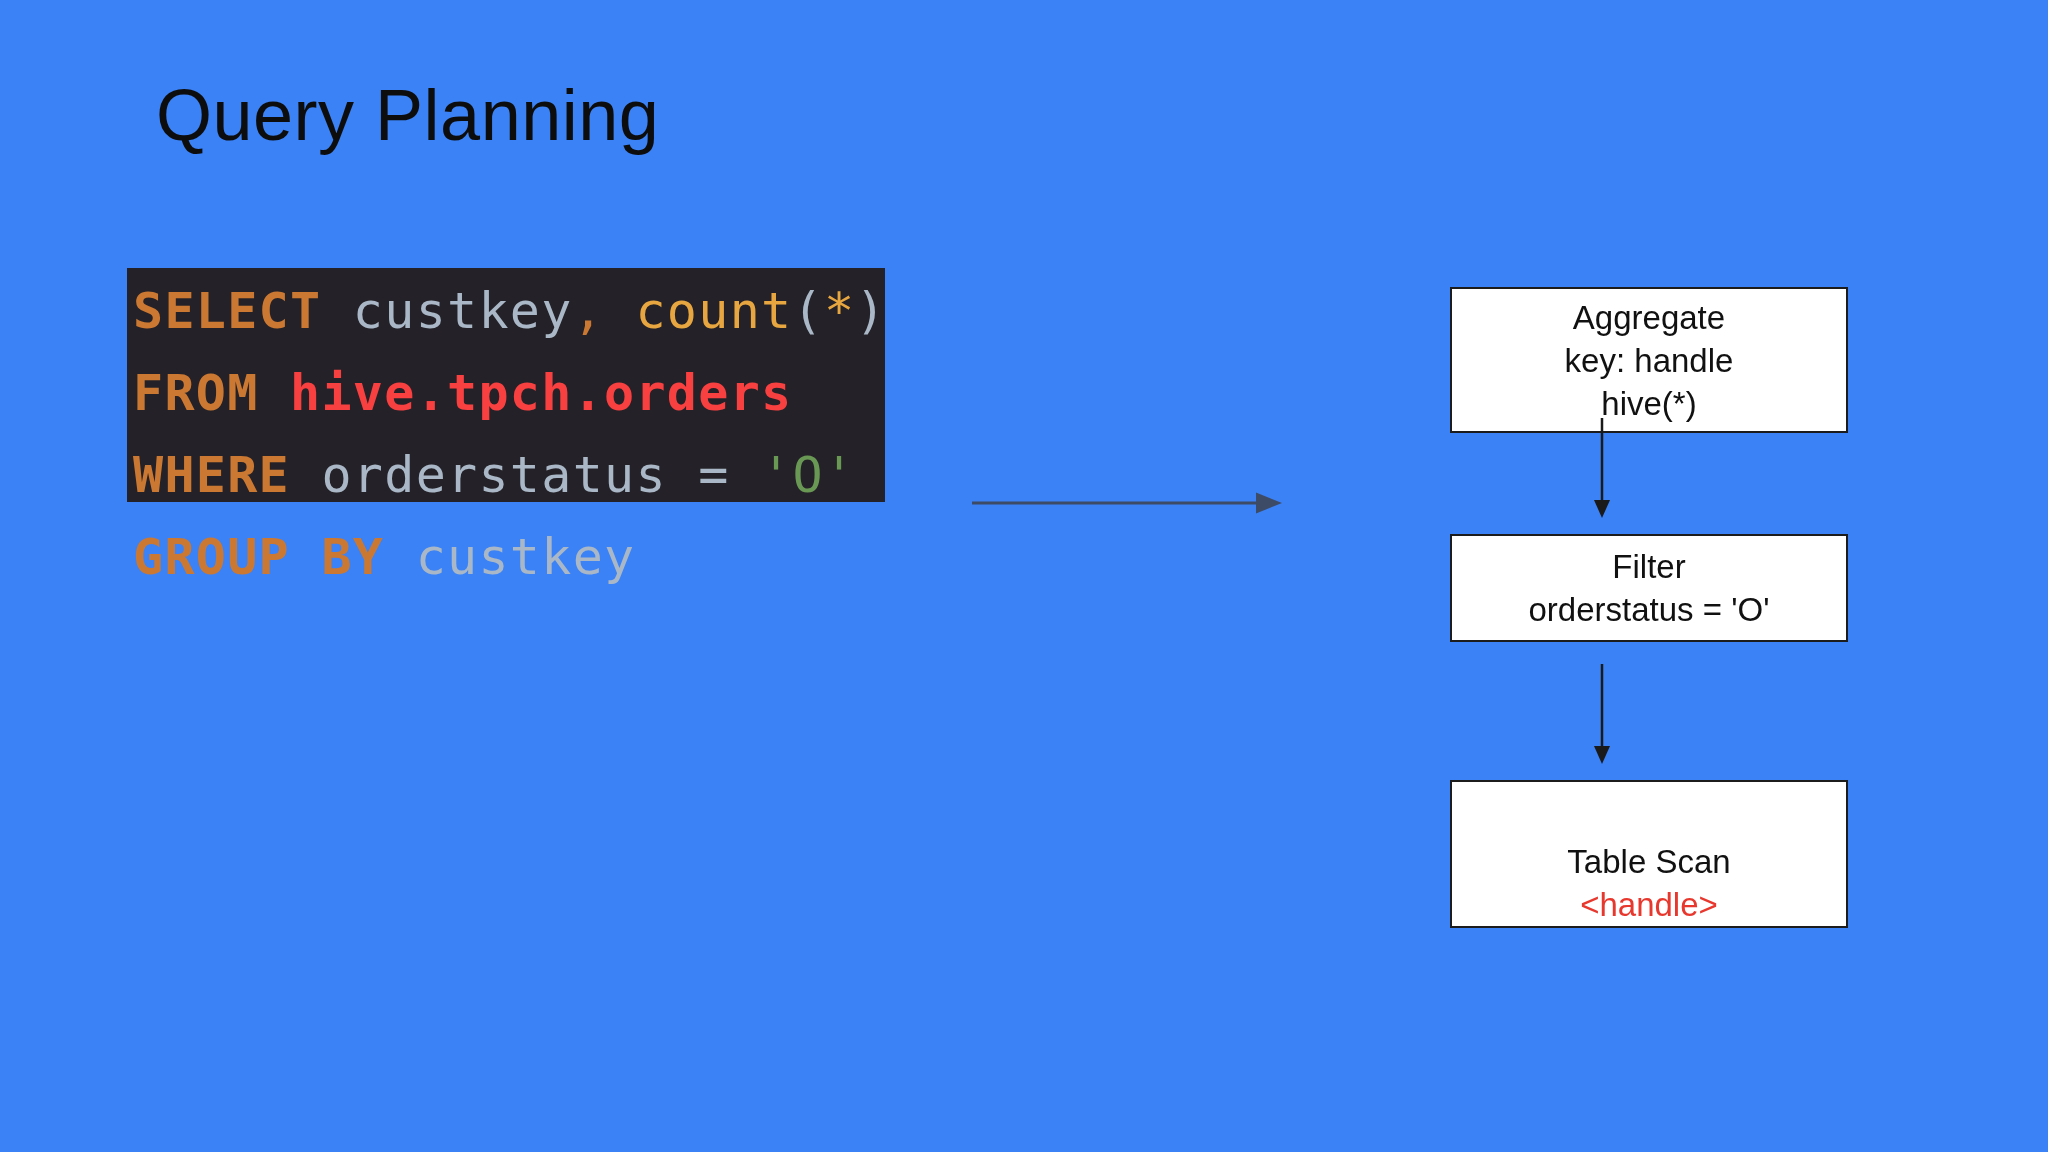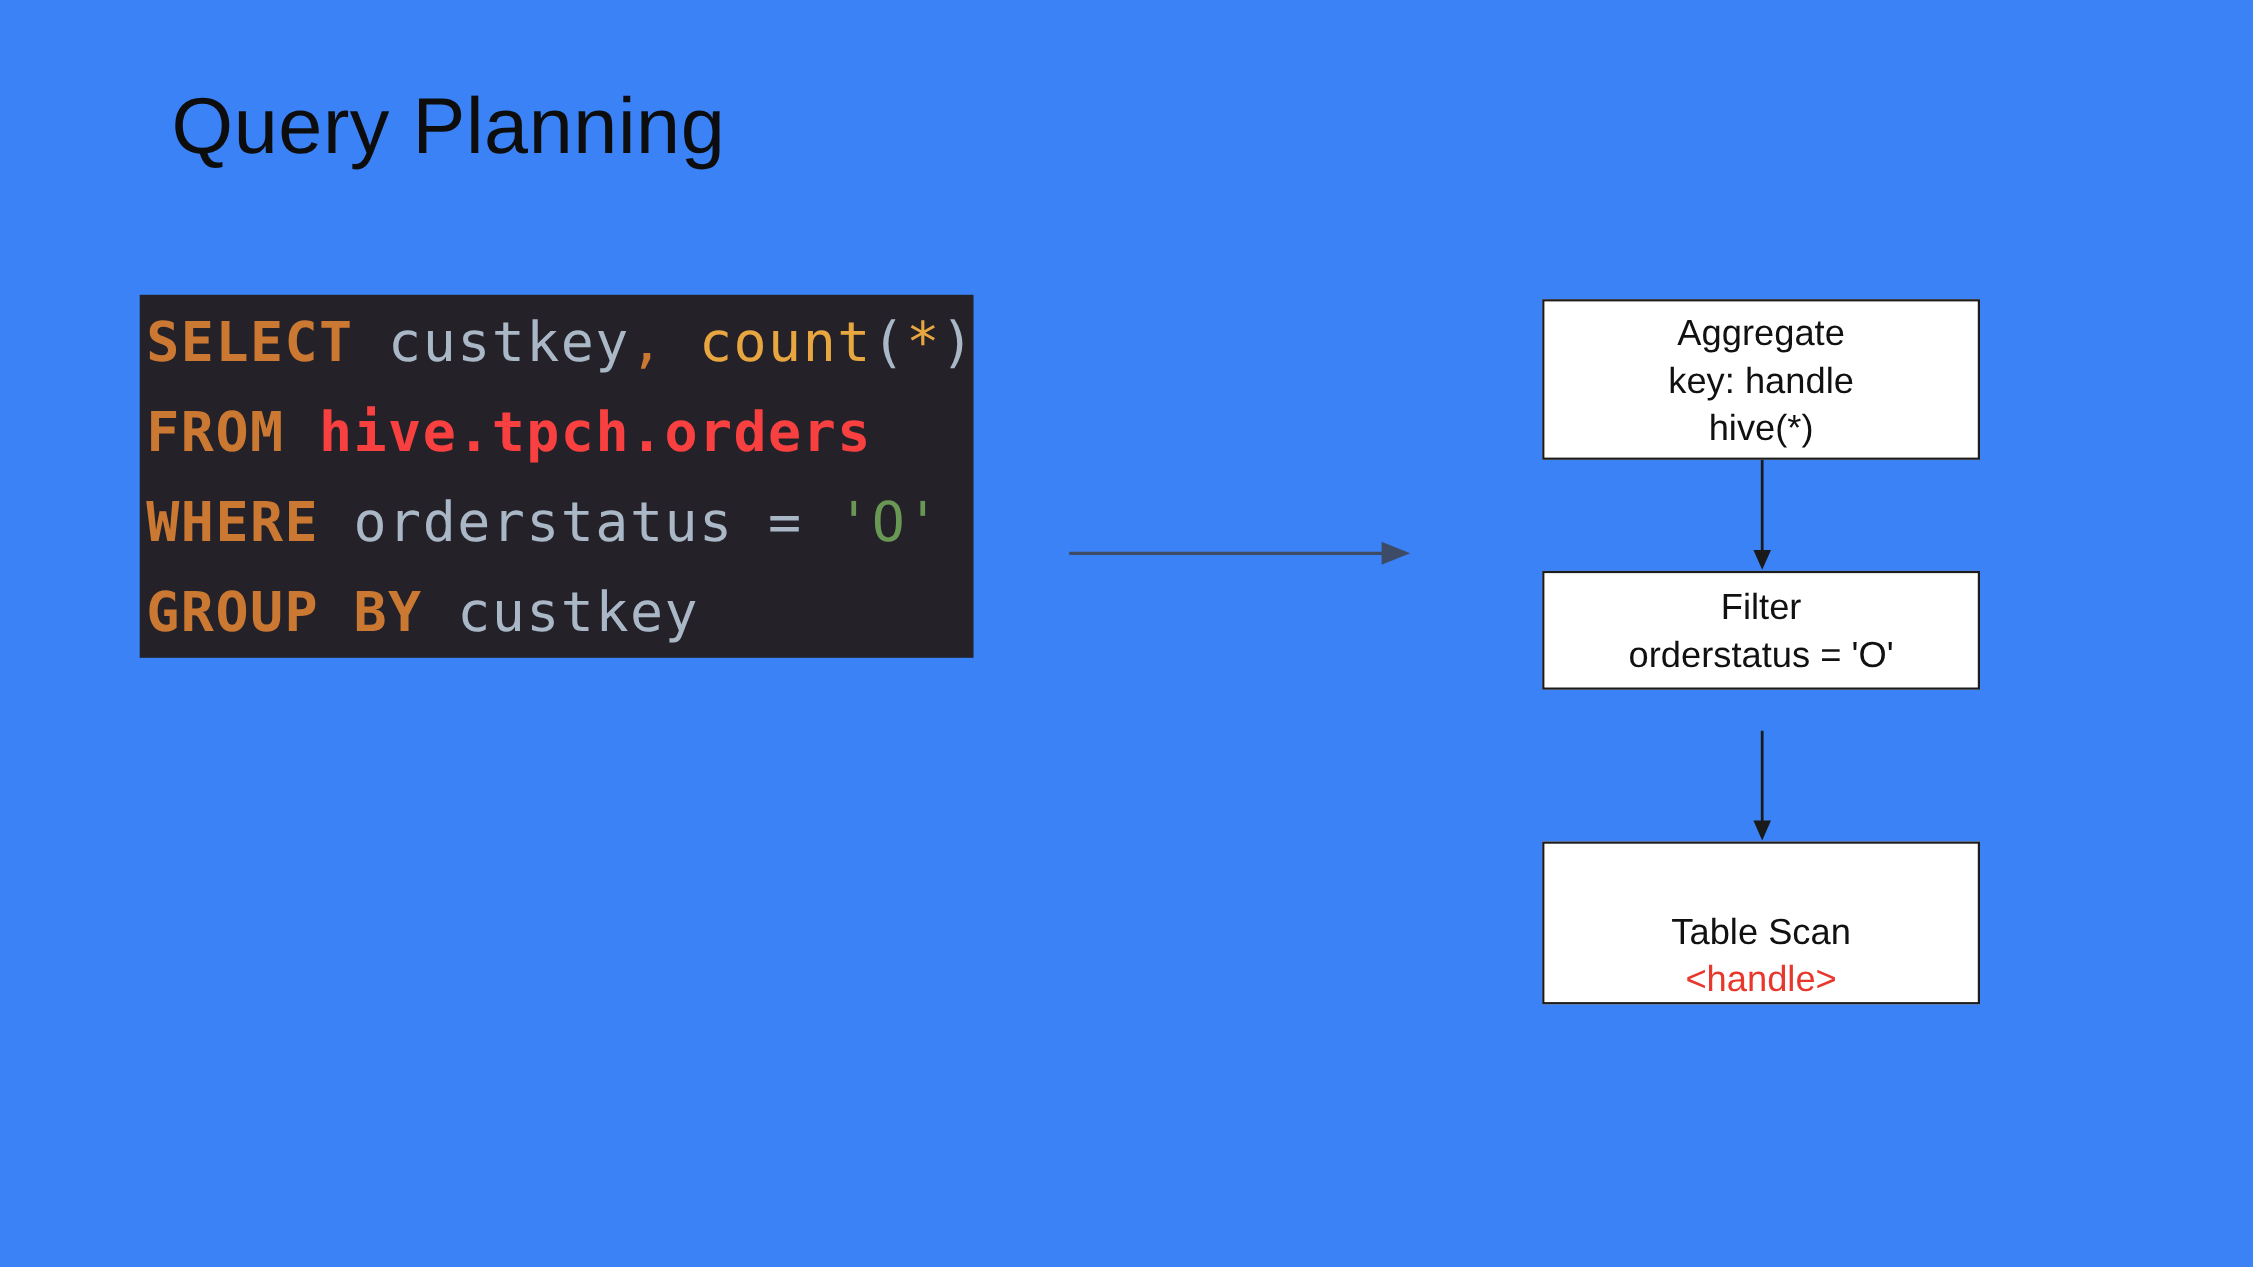--- a/index.html
+++ b/index.html
@@ -19,52 +19,53 @@
     font-weight: 400;
     color: #0d0d0d;
     letter-spacing: 0.5px;
     white-space: nowrap;
   }
   .code {
     position: absolute;
     left: 127px;
     top: 268px;
     width: 758px;
-    height: 330px;
+    height: 234px;
     box-sizing: border-box;
     padding: 2px 0 0 6px;
     font-family: "DejaVu Sans Mono", monospace;
     font-size: 50px;
     line-height: 82px;
     letter-spacing: 1.3px;
     white-space: pre;
   }
   .code-line { height: 82px; }
   .h-arrow {
     position: absolute;
     left: 970px;
     top: 491px;
     width: 314px;
     height: 24px;
   }
   .plan-node {
     position: absolute;
-    left: 1402px;
+    left: 1450px;
     width: 398px;
     box-sizing: border-box;
     background: #ffffff;
     border: 2px solid #1c1c1c;
     display: flex;
     flex-direction: column;
     justify-content: center;
     align-items: center;
     text-align: center;
     font-size: 33px;
     line-height: 43px;
     color: #111111;
+    margin-top: 15px;
   }
   .node1 { top: 272px; height: 146px; }
   .node2 { top: 519px; height: 108px; }
   .node3 { top: 765px; height: 148px; }
   .connector {
     position: absolute;
     left: 1590px;
     width: 24px;
     height: 101px;
   }

